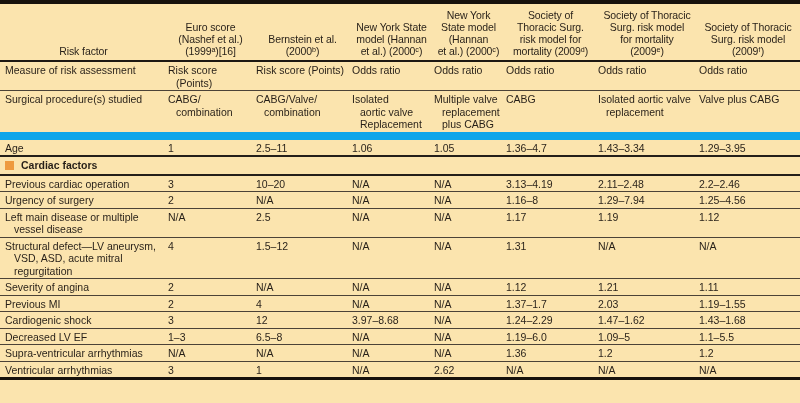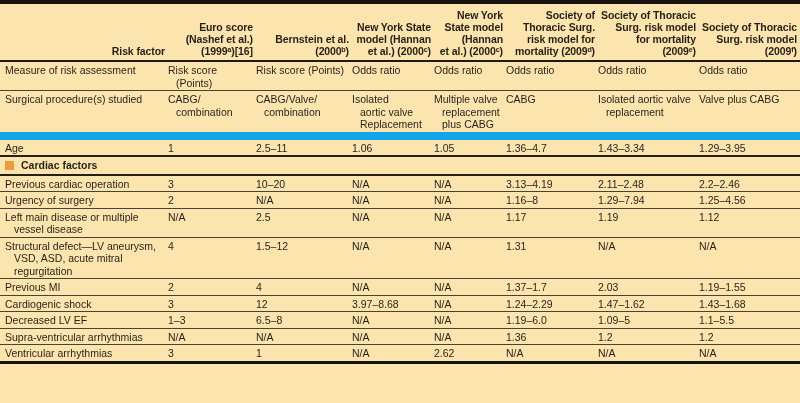--- a/index.html
+++ b/index.html
@@ -14,22 +14,22 @@
   }
   table {
     width: 800px;
     border-collapse: collapse;
     table-layout: fixed;
     border-top: 4px solid #17120d;
     border-bottom: 3px solid #17120d;
   }
   thead tr { border-bottom: 2.5px solid #1d1812; }
   th {
-    font-weight: bold;
-    text-align: right;
+    font-weight: normal;
+    text-align: center;
     vertical-align: bottom;
     white-space: pre-line;
     padding: 5px 3px 3px 0;
     line-height: 12px;
     letter-spacing: -0.1px;
   }
   th.first { padding-left: 2px; }
   td {
     vertical-align: top;
     white-space: pre-line;
@@ -185,20 +185,30 @@
 regurgitation</td>
           <td class="value-cell">4</td>
           <td class="value-cell">1.5–12</td>
           <td class="value-cell">N/A</td>
           <td class="value-cell">N/A</td>
           <td class="value-cell">1.31</td>
           <td class="value-cell">N/A</td>
           <td class="value-cell">N/A</td>
         </tr>
         <tr class="data">
+          <td class="label-cell">Severity of angina</td>
+          <td class="value-cell">2</td>
+          <td class="value-cell">N/A</td>
+          <td class="value-cell">N/A</td>
+          <td class="value-cell">N/A</td>
+          <td class="value-cell">1.12</td>
+          <td class="value-cell">1.21</td>
+          <td class="value-cell">1.11</td>
+        </tr>
+        <tr class="data">
           <td class="label-cell">Previous MI</td>
           <td class="value-cell">2</td>
           <td class="value-cell">4</td>
           <td class="value-cell">N/A</td>
           <td class="value-cell">N/A</td>
           <td class="value-cell">1.37–1.7</td>
           <td class="value-cell">2.03</td>
           <td class="value-cell">1.19–1.55</td>
         </tr>
         <tr class="data">

